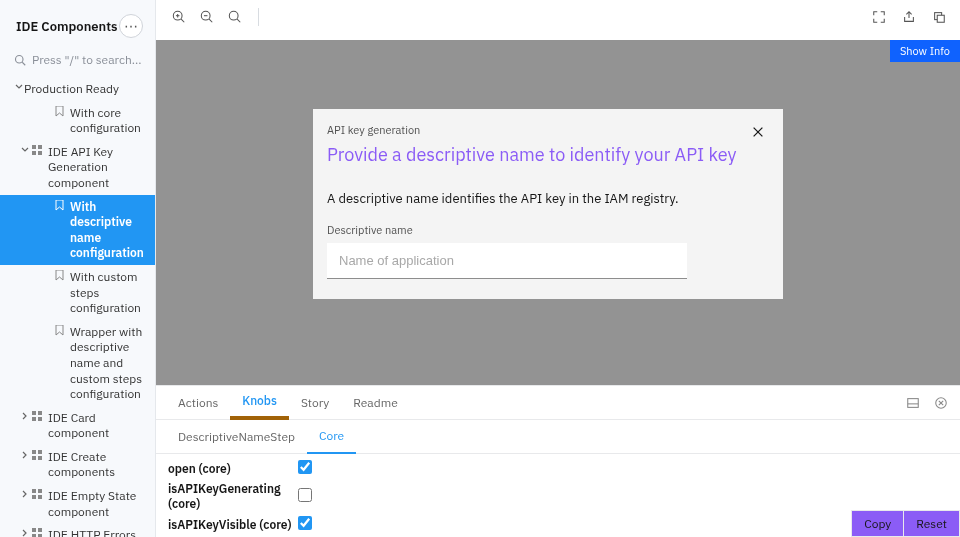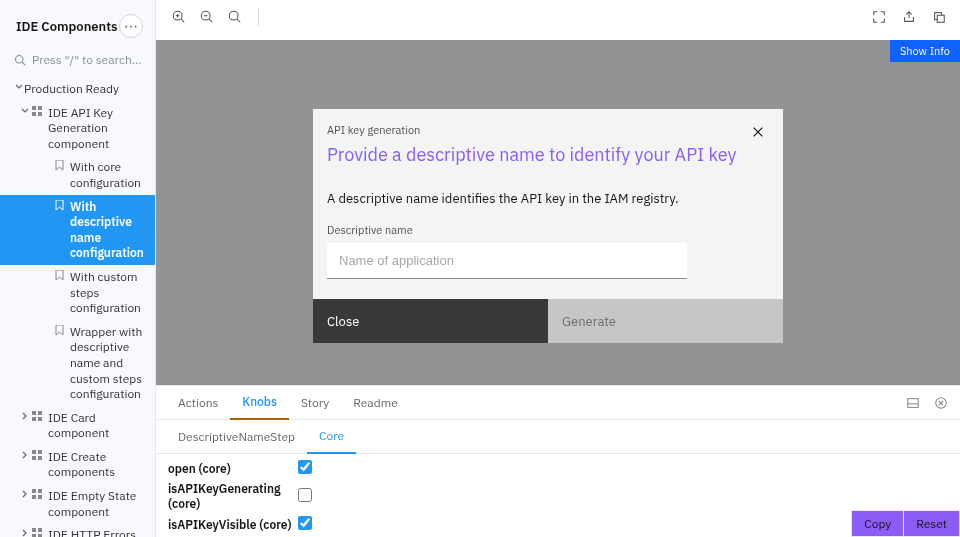--- a/index.html
+++ b/index.html
@@ -34,21 +34,21 @@
 .field-label { font-size: 11px; color: #525252; margin-bottom: 6px; }
 .text-input { width: 360px; height: 36px; background: #fff; border: none; border-bottom: 1px solid #8d8d8d; padding: 0 12px; font-size: 13px; color: #c2410c; }
 .text-input::placeholder { color: #a8a8a8; }
 .modal-actions { display: flex; height: 44px; }
 .modal-btn { flex: 1; display: flex; align-items: center; padding: 0 14px; font-size: 13px; cursor: pointer; }
 .modal-btn.close { background: #393939; color: #fff; }
 .modal-btn.generate { background: #c6c6c6; color: #6f6f6f; cursor: not-allowed; }
 .addons { height: 152px; border-top: 1px solid #e8e9eb; display: flex; flex-direction: column; background: #fff; }
 .addons-tabs { display: flex; align-items: center; height: 34px; padding: 0 10px; border-bottom: 1px solid #e8e9eb; }
 .addons-tab { font-size: 12px; color: #666; padding: 0 12px; height: 34px; display: flex; align-items: center; cursor: pointer; }
-.addons-tab.active { color: #2196f3; border-bottom: 2px solid #a16207; font-weight: 500; }
+.addons-tab.active { color: #2196f3; border-bottom: 4px solid #a16207; font-weight: 500; }
 .addons-right { margin-left: auto; display: flex; gap: 10px; }
 .sub-tabs { display: flex; align-items: center; height: 34px; padding: 0 10px; border-bottom: 1px solid #e8e9eb; }
 .sub-tab { font-size: 12px; color: #666; padding: 0 12px; height: 34px; display: flex; align-items: center; cursor: pointer; }
 .sub-tab.active { color: #2196f3; border-bottom: 2px solid #2196f3; }
 .knobs-body { flex: 1; overflow: hidden; position: relative; }
 .knob-row { display: flex; align-items: center; height: 28px; padding: 0 12px; font-size: 12px; }
 .knob-name { width: 130px; font-weight: 600; }
 .knob-ctrl input[type=checkbox] { width: 14px; height: 14px; accent-color: #2196f3; }
 .knobs-footer { position: absolute; bottom: 0; right: 0; display: flex; gap: 0; border: 1px solid #e8e9eb; background: #8b5cf6; }
 .kf-btn { padding: 5px 12px; font-size: 12px; cursor: pointer; }
@@ -74,44 +74,44 @@
   </div>
   <div class="tree" id="tree">
       <div class="tree-row cat" style="padding-left: 14px;">
         <span class="tree-caret">
           <svg width="8" height="8" viewBox="0 0 8 8">
             <path d="M1 2 L4 5 L7 2" stroke="currentColor" stroke-width="1.2" fill="none"></path>
           </svg>
         </span>
         <span class="tree-label">Production Ready</span>
       </div>
-      <div class="tree-row" style="padding-left: 20px;">
-        <span class="tree-caret">
-          <svg width="8" height="8" viewBox="0 0 8 8">
-            <path d="M1 2 L4 5 L7 2" stroke="currentColor" stroke-width="1.2" fill="none"></path>
-          </svg>
-        </span>
-        <span class="tree-icon">
-          <svg width="10" height="10" viewBox="0 0 10 10">
-            <rect x="0" y="0" width="4" height="4" fill="#888"></rect>
-            <rect x="6" y="0" width="4" height="4" fill="#888"></rect>
-            <rect x="0" y="6" width="4" height="4" fill="#888"></rect>
-            <rect x="6" y="6" width="4" height="4" fill="#888"></rect>
-          </svg>
-        </span>
-        <span class="tree-label">IDE API Key Generation component</span>
-      </div>
       <div class="tree-row" style="padding-left: 42px;">
         <span class="tree-caret"></span>
         <span class="tree-icon">
           <svg width="9" height="11" viewBox="0 0 9 11">
             <path d="M1 0 H8 V10 L4.5 7 L1 10 Z" stroke="#888" stroke-width="1" fill="none"></path>
           </svg>
         </span>
         <span class="tree-label">With core configuration</span>
+      </div>
+      <div class="tree-row" style="padding-left: 20px;">
+        <span class="tree-caret">
+          <svg width="8" height="8" viewBox="0 0 8 8">
+            <path d="M1 2 L4 5 L7 2" stroke="currentColor" stroke-width="1.2" fill="none"></path>
+          </svg>
+        </span>
+        <span class="tree-icon">
+          <svg width="10" height="10" viewBox="0 0 10 10">
+            <rect x="0" y="0" width="4" height="4" fill="#888"></rect>
+            <rect x="6" y="0" width="4" height="4" fill="#888"></rect>
+            <rect x="0" y="6" width="4" height="4" fill="#888"></rect>
+            <rect x="6" y="6" width="4" height="4" fill="#888"></rect>
+          </svg>
+        </span>
+        <span class="tree-label">IDE API Key Generation component</span>
       </div>
       <div class="tree-row active" style="padding-left: 42px;">
         <span class="tree-caret"></span>
         <span class="tree-icon">
           <svg width="9" height="11" viewBox="0 0 9 11">
             <path d="M1 0 H8 V10 L4.5 7 L1 10 Z" stroke="#fff" stroke-width="1" fill="none"></path>
           </svg>
         </span>
         <span class="tree-label" style="font-weight: 600;">With descriptive name configuration</span>
       </div>
@@ -260,24 +260,20 @@
           <svg width="14" height="14" viewBox="0 0 16 16">
               <line x1="3" y1="3" x2="13" y2="13" stroke="#161616" stroke-width="1.4"></line>
               <line x1="13" y1="3" x2="3" y2="13" stroke="#161616" stroke-width="1.4"></line>
             </svg>
         </div>
       </div>
       <div class="modal-body">
         <div class="modal-desc">A descriptive name identifies the API key in the IAM registry.</div>
         <div class="field-label">Descriptive name</div>
         <input class="text-input" type="text" placeholder="Name of application" style="">
-      </div>
-      <div class="modal-actions">
-        <div class="modal-btn close">Close</div>
-        <div class="modal-btn generate">Generate</div>
       </div>
     </div>
   </div>
 
   <div class="addons">
     <div class="addons-tabs" id="addons-tabs">
       <div class="addons-tab">Actions</div>
         <div class="addons-tab active">Knobs</div>
         <div class="addons-tab">Story</div>
         <div class="addons-tab">Readme</div>

